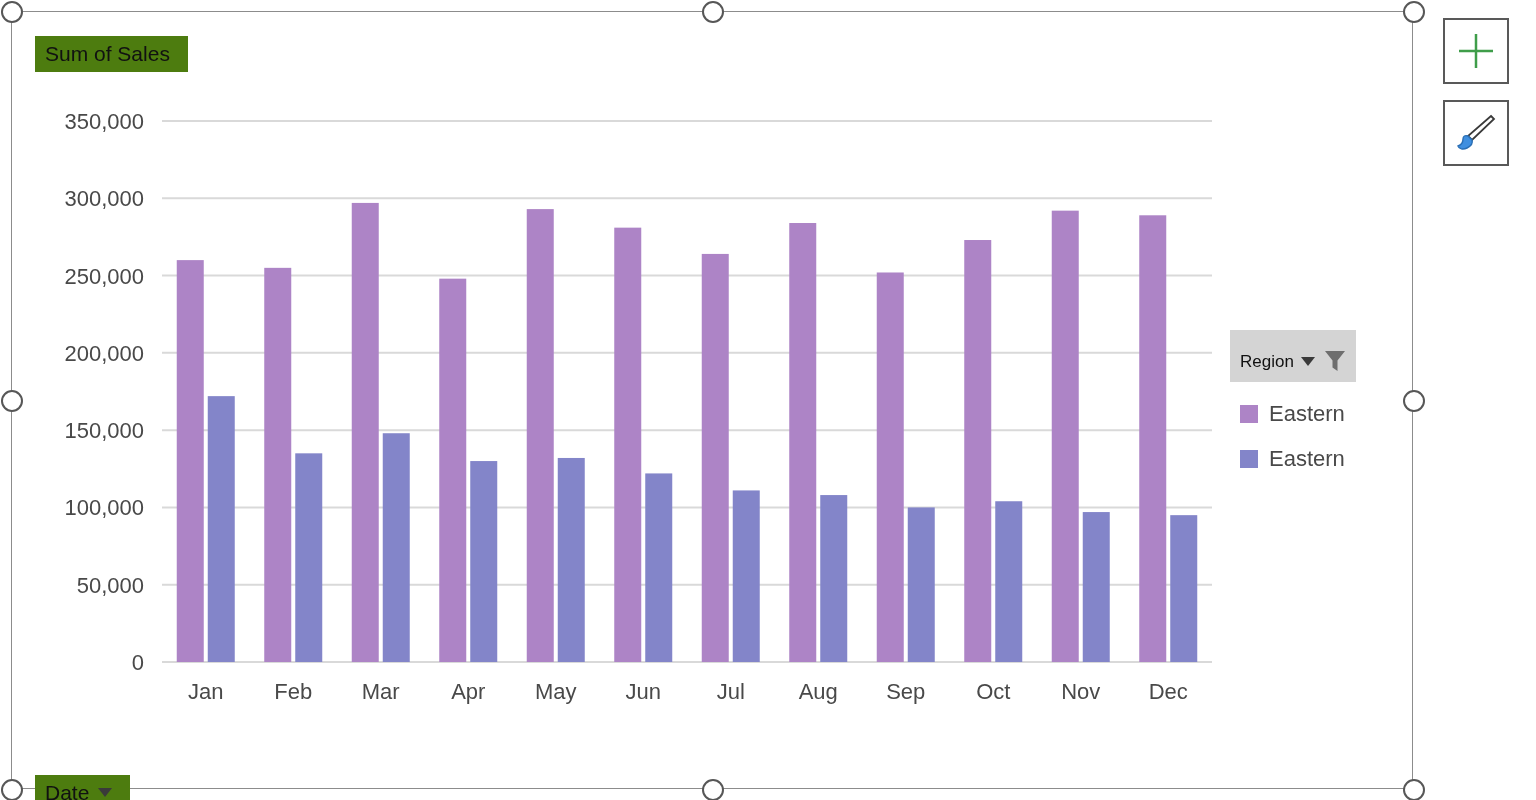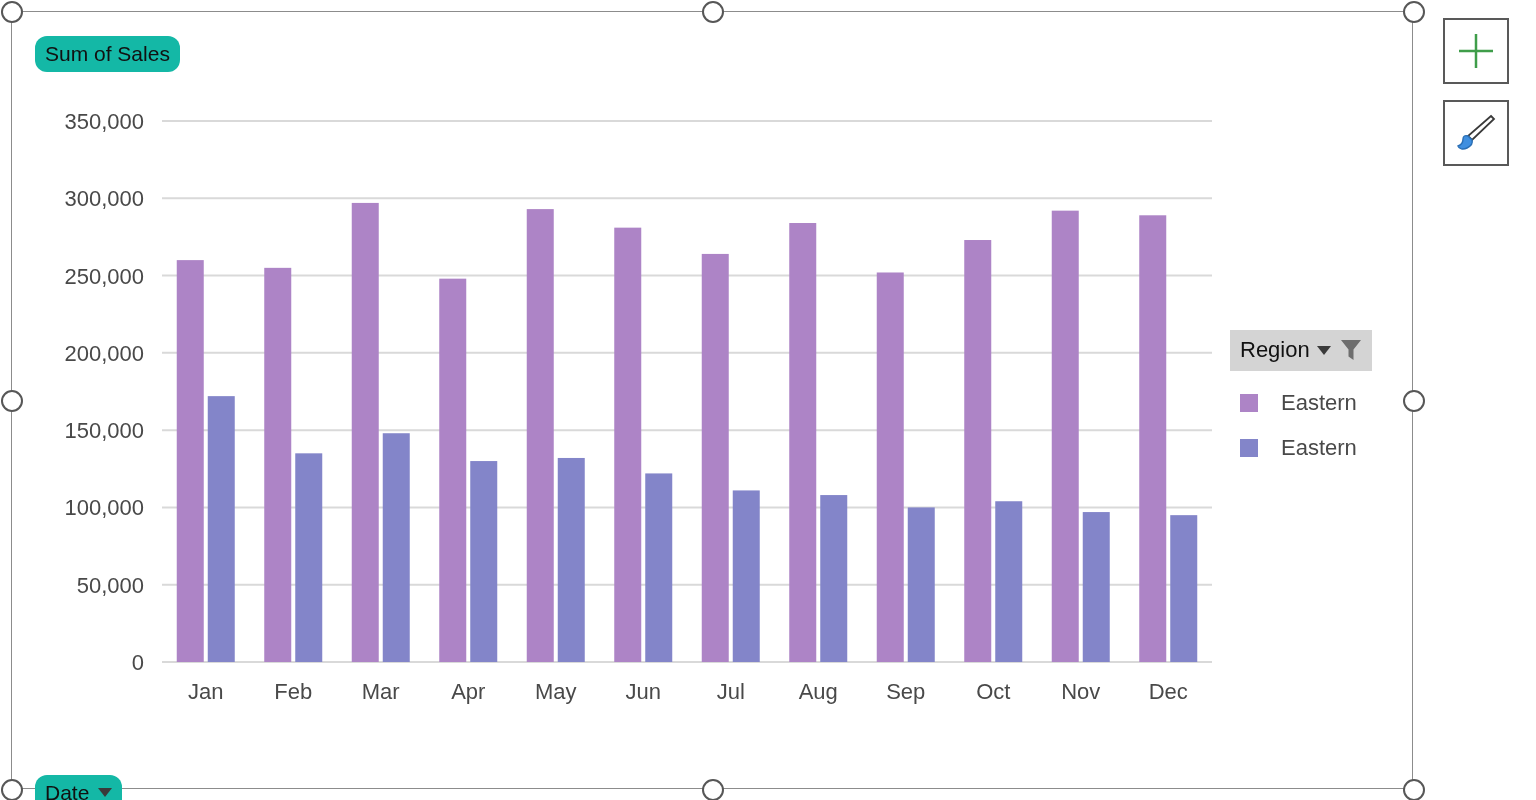--- a/index.html
+++ b/index.html
@@ -43,31 +43,30 @@
   .h-tr { left: 1391px; top: -11px; }
   .h-ml { left: -11px;  top: 378px; }
   .h-mr { left: 1391px; top: 378px; }
   .h-bl { left: -11px;  top: 767px; }
   .h-bc { left: 690px;  top: 767px; }
   .h-br { left: 1391px; top: 767px; }
 
   
   .field-button {
     position: absolute;
-    background: #14b8a6;
+    background: #4d7c0f;
     color: #111111;
     font-size: 21px;
     line-height: 1;
-    padding: 7px 10px 8px 10px;
+    padding: 7px 18px 8px 10px;
     display: flex;
     align-items: center;
     gap: 9px;
     white-space: nowrap;
     box-sizing: border-box;
-    border-radius: 12px;
   }
   #value-field-button { left: 23px; top: 24px; }
   #axis-field-button  { left: 23px; top: 719px; margin-top: 44px; }
 
   .caret-down {
     width: 0; height: 0;
     border-left: 7px solid transparent;
     border-right: 7px solid transparent;
     border-top: 9px solid #3a3a3a;
     display: inline-block;
@@ -85,23 +84,23 @@
   
   #legend {
     position: absolute;
     left: 1218px;
     top: 318px;
     width: 165px;
   }
   #legend-field-button {
     background: #d4d4d4;
     color: #111111;
-    font-size: 22px;
+    font-size: 17px;
     line-height: 1;
-    padding: 7px 8px 8px 10px;
+    padding: 18px 8px 8px 10px;
     display: inline-flex;
     align-items: center;
     gap: 7px;
     white-space: nowrap;
   }
   .legend-entry {
     display: flex;
     align-items: center;
     gap: 11px;
     margin-top: 19px;
@@ -109,21 +108,20 @@
   }
   .legend-swatch {
     width: 18px;
     height: 18px;
     flex: 0 0 18px;
   }
   .legend-label {
     font-size: 22px;
     color: #494949;
     white-space: nowrap;
-    margin-left: 12px;
   }
 
   
   #side-buttons {
     position: absolute;
     left: 1443px;
     top: 18px;
     display: flex;
     flex-direction: column;
     gap: 16px;

